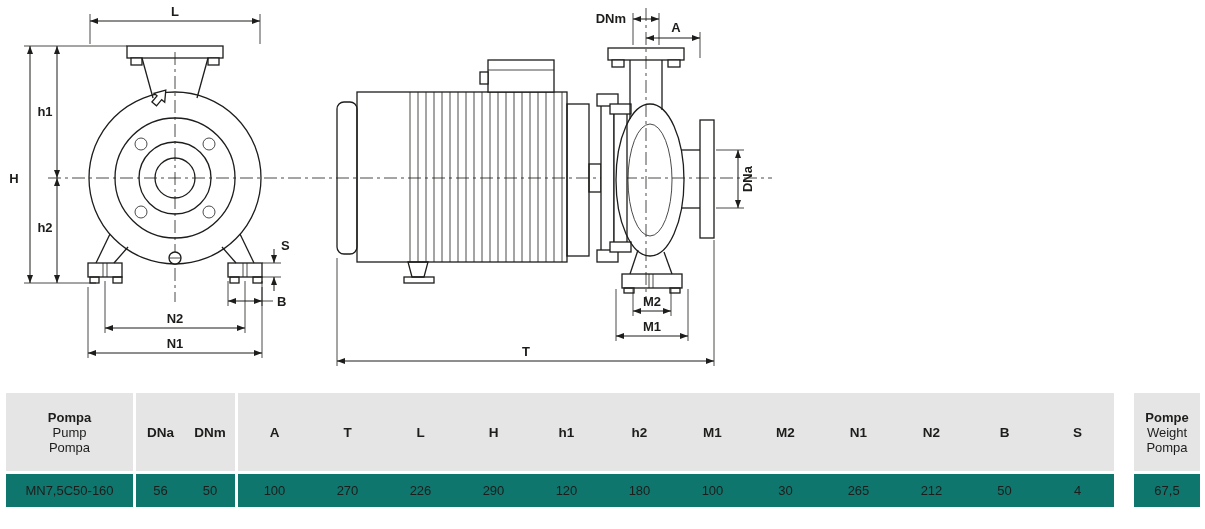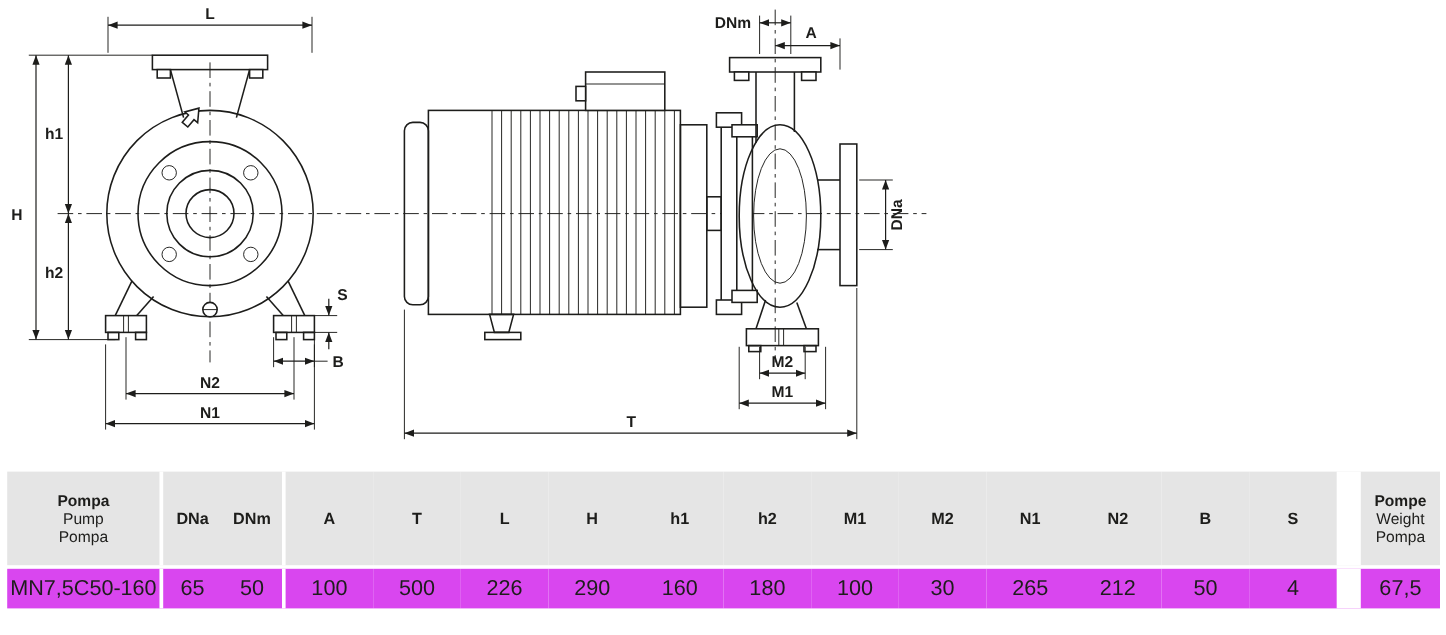--- a/index.html
+++ b/index.html
@@ -18,21 +18,21 @@
   .dim { stroke:#1d1d1b; stroke-width:1; fill:none; }
   .cl  { stroke:#1d1d1b; stroke-width:0.8; stroke-dasharray:13 4 3 4; fill:none; }
 
   .table-wrap { margin-top:2px; }
   table.dims {
     border-collapse:separate; border-spacing:0 3px; table-layout:fixed;
     width:1194px; margin-left:6px;
   }
   table.dims th, table.dims td { padding:0; text-align:center; vertical-align:middle; }
   table.dims thead th { background:#e5e5e5; height:78px; font-weight:bold; font-size:13.5px; }
-  table.dims tbody td { background:#d946ef; height:33px; font-size:18px; font-weight:normal; }
+  table.dims tbody td { background:#0f766e; height:33px; font-size:13px; font-weight:normal; }
   .gsep { border-left:3px solid #ffffff; }
   .gsep-wide { border-left:20px solid #ffffff; }
   .tri-hdr span { display:block; line-height:15px; font-size:13px; }
   .tri-hdr .l1 { font-weight:bold; }
   .tri-hdr .l2 { font-weight:normal; }
   td.bold { font-weight:bold; }
   td.pumpname { font-size:12.5px; }
 </style>
 </head>
 <body>
@@ -251,27 +251,27 @@
         <th class="gsep-wide tri-hdr">
           <span class="l1">Pompe</span>
           <span class="l2">Weight</span>
           <span class="l2">Pompa</span>
         </th>
       </tr>
     </thead>
     <tbody>
       <tr>
         <td class="bold pumpname">MN7,5C50-160</td>
-        <td class="gsep bold">65</td>
+        <td class="gsep bold">56</td>
         <td class="bold">50</td>
         <td class="gsep">100</td>
-        <td>500</td>
+        <td>270</td>
         <td>226</td>
         <td>290</td>
-        <td>160</td>
+        <td>120</td>
         <td>180</td>
         <td>100</td>
         <td>30</td>
         <td>265</td>
         <td>212</td>
         <td>50</td>
         <td>4</td>
         <td class="gsep-wide">67,5</td>
       </tr>
     </tbody>

